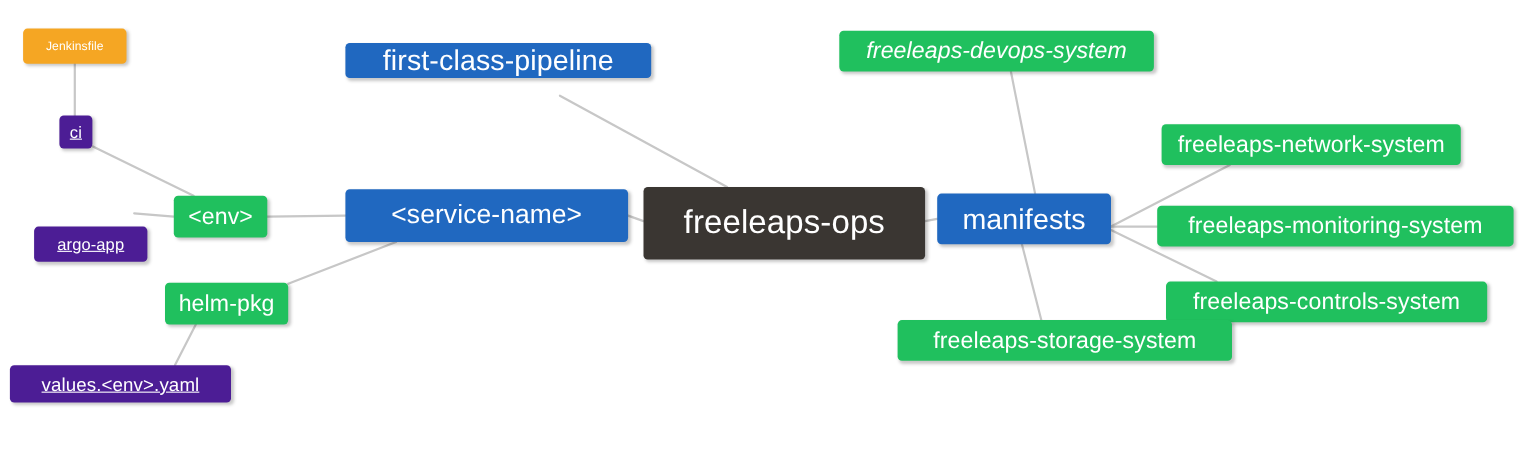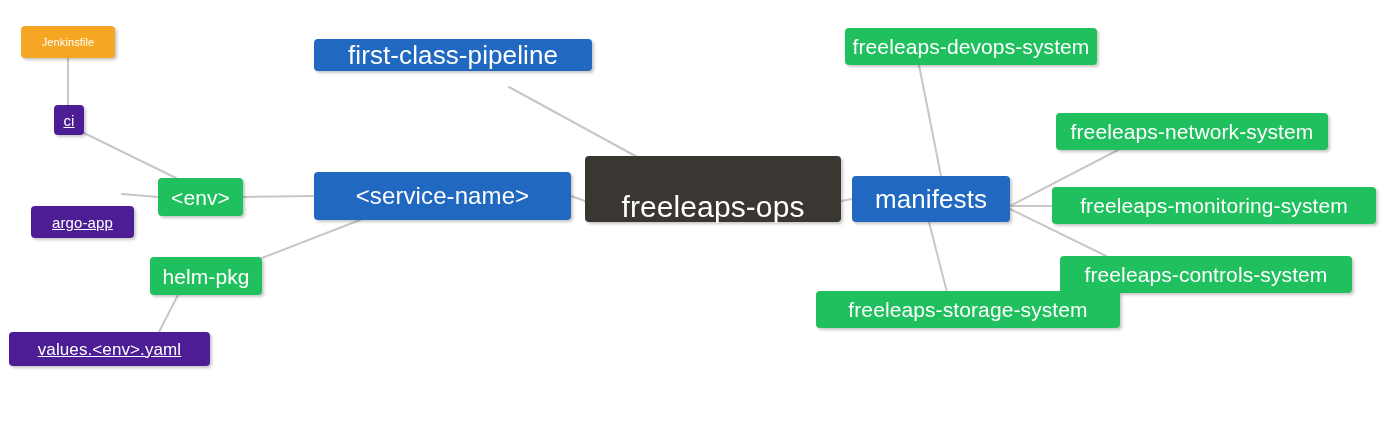--- a/index.html
+++ b/index.html
@@ -66,21 +66,21 @@
       <line x1="68" y1="58" x2="68" y2="105" stroke="#c7c7c7" stroke-width="2" stroke-linecap="round"></line>
       <line x1="262" y1="258" x2="360" y2="220" stroke="#c7c7c7" stroke-width="2" stroke-linecap="round"></line>
       <line x1="159" y1="332" x2="178" y2="295" stroke="#c7c7c7" stroke-width="2" stroke-linecap="round"></line>
       <line x1="941" y1="176" x2="919" y2="65" stroke="#c7c7c7" stroke-width="2" stroke-linecap="round"></line>
       <line x1="1010" y1="206" x2="1118" y2="150" stroke="#c7c7c7" stroke-width="2" stroke-linecap="round"></line>
       <line x1="1010" y1="206" x2="1052" y2="206" stroke="#c7c7c7" stroke-width="2" stroke-linecap="round"></line>
       <line x1="1010" y1="209" x2="1106" y2="256" stroke="#c7c7c7" stroke-width="2" stroke-linecap="round"></line>
       <line x1="929" y1="222" x2="951" y2="308" stroke="#c7c7c7" stroke-width="2" stroke-linecap="round"></line>
     </svg>
   <div id="node-layer">
-      <div class="node c-root" style="left: 585px; top: 156px; width: 256px; height: 66px; font-size: 30px; align-items: flex-end;">
+      <div class="node c-root" style="left: 585px; top: 170px; width: 256px; height: 66px; font-size: 30px;">
         <span class="node-label">freeleaps-ops</span>
       </div>
       <div class="node c-blue" style="left: 314px; top: 172px; width: 257px; height: 48px; font-size: 24px; align-items: center;">
         <span class="node-label">&lt;service-name&gt;</span>
       </div>
       <div class="node c-blue" style="left: 314px; top: 39px; width: 278px; height: 32px; font-size: 26px;">
         <span class="node-label">first-class-pipeline</span>
       </div>
       <div class="node c-blue" style="left: 852px; top: 176px; width: 158px; height: 46px; font-size: 26px;">
         <span class="node-label">manifests</span>
@@ -96,21 +96,21 @@
       </div>
       <div class="node c-red" style="left: 54px; top: 105px; width: 30px; height: 30px; font-size: 15px;">
         <span class="node-label">ci</span>
       </div>
       <div class="node c-red" style="left: 31px; top: 178px; width: 103px; height: 32px; font-size: 15px; margin-top: 28px;">
         <span class="node-label">argo-app</span>
       </div>
       <div class="node c-red" style="left: 9px; top: 332px; width: 201px; height: 34px; font-size: 17px;">
         <span class="node-label">values.&lt;env&gt;.yaml</span>
       </div>
-      <div class="node c-green" style="left: 845px; top: 28px; width: 252px; height: 37px; font-size: 21px;">
+      <div class="node c-green" style="left: 763px; top: 28px; width: 286px; height: 37px; font-size: 21px; font-style: italic;">
         <span class="node-label">freeleaps-devops-system</span>
       </div>
       <div class="node c-green" style="left: 1056px; top: 113px; width: 272px; height: 37px; font-size: 21px;">
         <span class="node-label">freeleaps-network-system</span>
       </div>
       <div class="node c-green" style="left: 1052px; top: 187px; width: 324px; height: 37px; font-size: 21px; align-items: center;">
         <span class="node-label">freeleaps-monitoring-system</span>
       </div>
       <div class="node c-green" style="left: 1060px; top: 256px; width: 292px; height: 37px; font-size: 21px;">
         <span class="node-label">freeleaps-controls-system</span>

